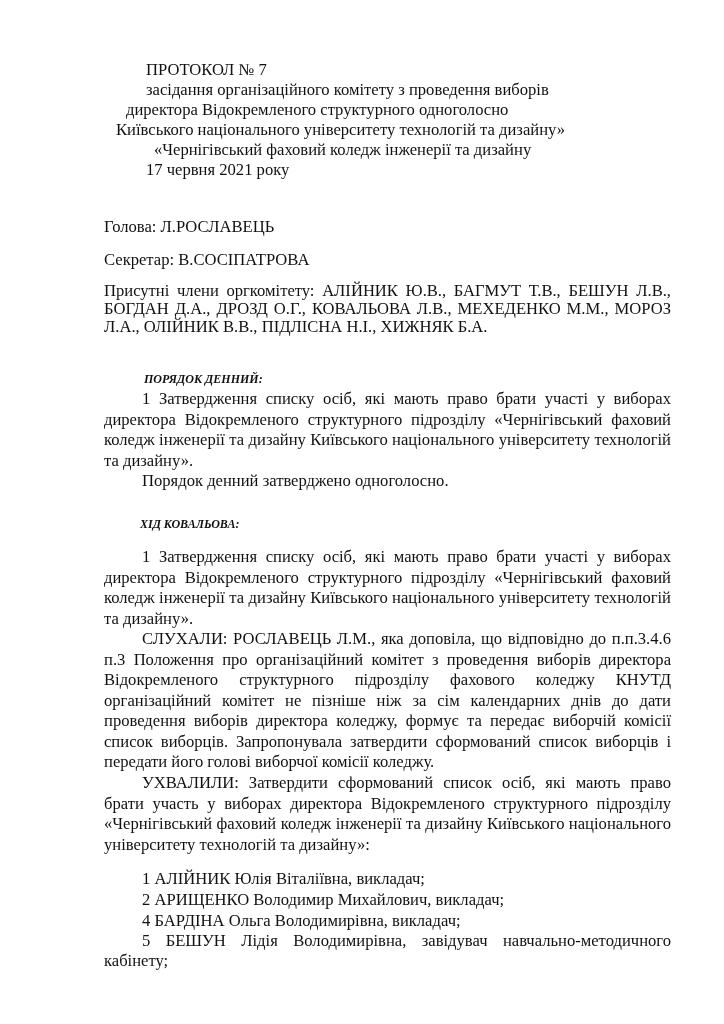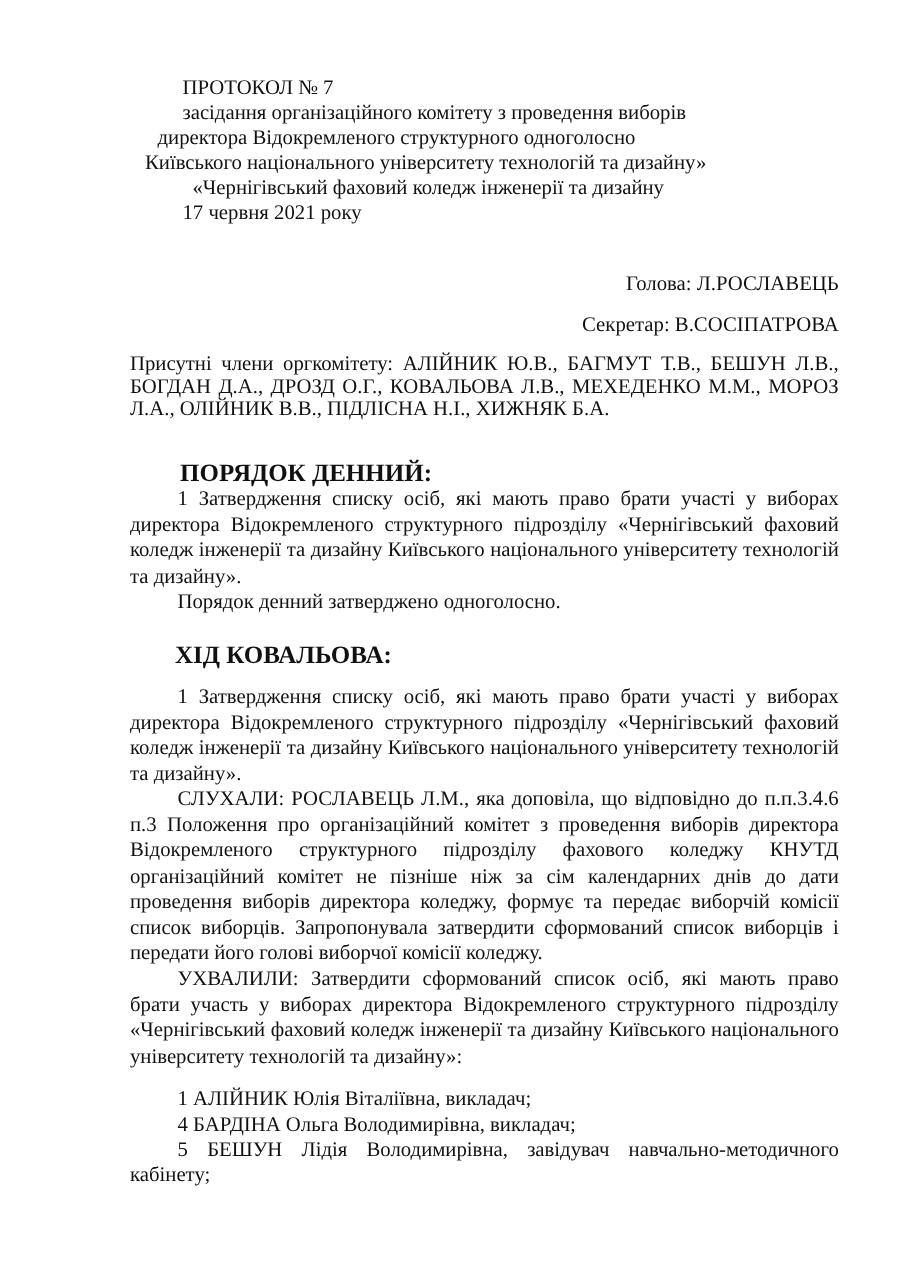--- a/index.html
+++ b/index.html
@@ -9,23 +9,23 @@
       color: #111111;
       font-size: 16.6px;
     }
     .page { position: absolute; left: 104px; top: 0; width: 567px; }
     .center { text-align: left; line-height: 20px; }
     .header { position: absolute; top: 60px; left: 0; width: 567px; }
     .header div { white-space: nowrap; }
     .title { margin-left: 42px; }
     .just { text-align: justify; line-height: 20.5px; }
     .indent { text-indent: 38px; }
-    .bold { font-weight: bold; font-size: 20px; }
+    .bold { font-weight: bold; font-size: 12px; font-style: italic; }
     .abs { position: absolute; left: 0; width: 567px; }
-    .line { white-space: nowrap; text-align: right; }
+    .line { white-space: nowrap; }
     .list-item { text-indent: 38px; line-height: 21px; }
   </style>
 </head>
 <body>
 
 <div class="page">
 
   <div class="header center">
     <div class="title">ПРОТОКОЛ № 7</div>
     <div class="title">засідання організаційного комітету з проведення виборів</div>
@@ -43,17 +43,18 @@
   <div class="abs just indent" style="top:389px">1 Затвердження списку  осіб, які мають право брати участі у виборах директора Відокремленого структурного підрозділу «Чернігівський фаховий коледж інженерії та дизайну Київського національного університету технологій та дизайну».</div>
   <div class="abs indent" style="top:471px">Порядок денний затверджено одноголосно.</div>
 
   <div class="abs center bold" style="top:514px; left:36px;">ХІД КОВАЛЬОВА:</div>
   <div class="abs just indent" style="top:547px">1 Затвердження списку  осіб, які мають право брати участі у виборах директора Відокремленого структурного підрозділу «Чернігівський фаховий коледж інженерії та дизайну Київського національного університету технологій та дизайну».</div>
   <div class="abs just indent" style="top:629px">СЛУХАЛИ: РОСЛАВЕЦЬ Л.М., яка доповіла, що відповідно до п.п.3.4.6 п.3 Положення про організаційний комітет з проведення виборів директора Відокремленого структурного підрозділу фахового коледжу КНУТД організаційний комітет не пізніше ніж за сім календарних днів до дати проведення виборів директора коледжу, формує та передає виборчій комісії список виборців. Запропонувала затвердити сформований список виборців і передати його голові виборчої комісії коледжу.</div>
   <div class="abs just indent" style="top:773px">УХВАЛИЛИ: Затвердити сформований список осіб, які мають право брати участь у виборах директора Відокремленого структурного підрозділу «Чернігівський фаховий коледж інженерії та дизайну Київського національного університету технологій та дизайну»:</div>
 
   <div class="abs" style="top:868px">
     <div class="list-item">1  АЛІЙНИК Юлія Віталіївна, викладач;</div>
+    <div class="list-item">2  АРИЩЕНКО Володимир Михайлович, викладач;</div>
     <div class="list-item">4  БАРДІНА Ольга Володимирівна, викладач;</div>
     <div class="list-item just" style="line-height:20px">5  БЕШУН Лідія Володимирівна, завідувач навчально-методичного кабінету;</div>
   </div>
 
 </div>
 
 </body></html>

